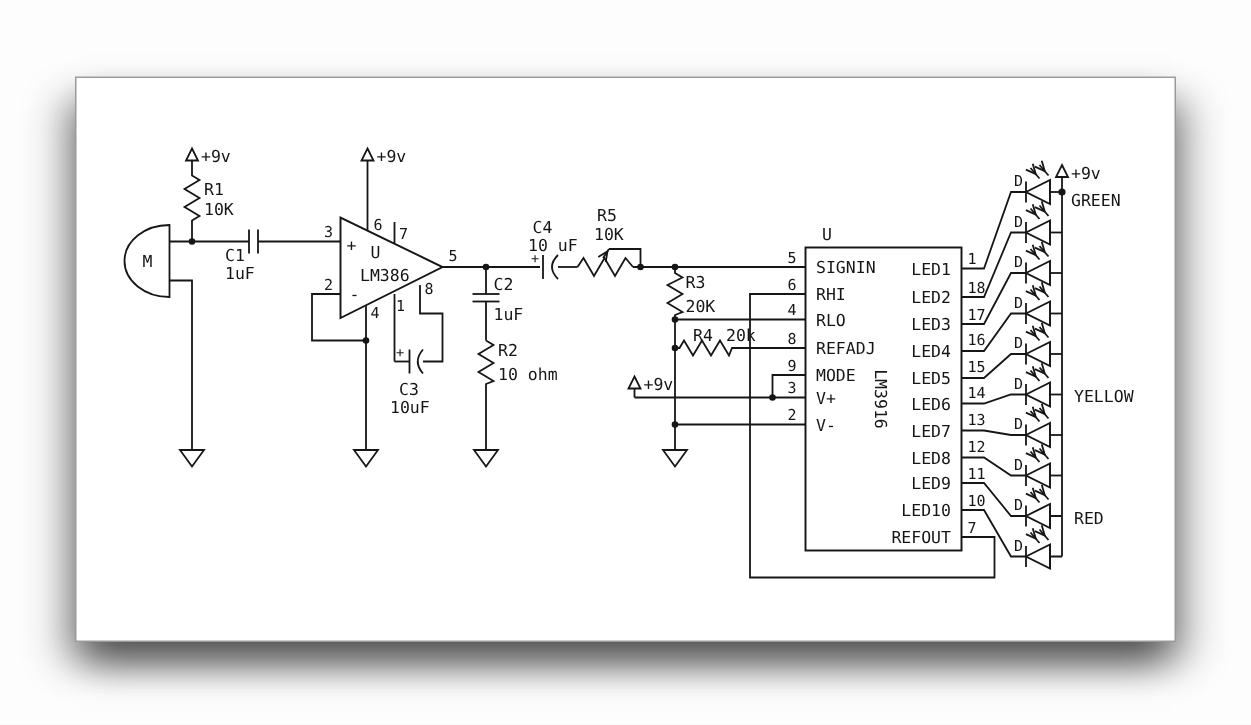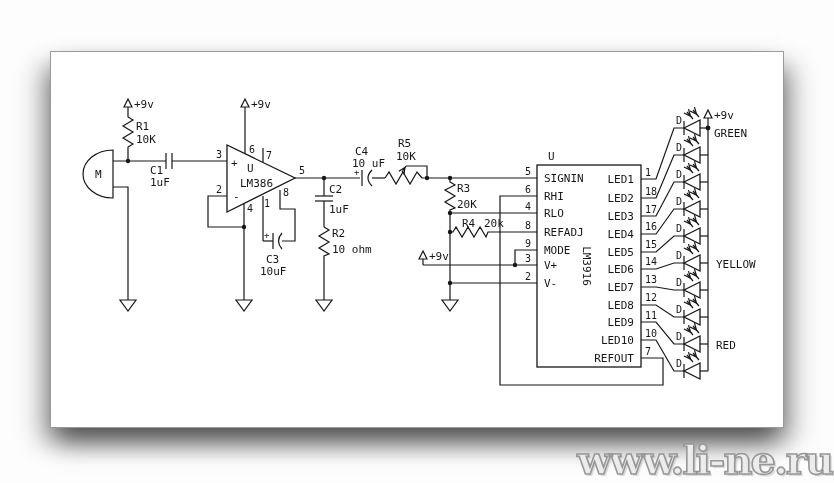--- a/index.html
+++ b/index.html
@@ -309,14 +309,13 @@
         <line class="w" x1="684" y1="364" x2="684" y2="378"></line>
           <path class="box" d="M684,371 L700,363 L700,379 Z"></path>
         <line class="w" x1="700" y1="371" x2="708" y2="371"></line>
         <line class="w" x1="693" y1="362" x2="687" y2="355" marker-end="url(#ah)"></line>
         <line class="w" x1="699" y1="360" x2="693" y2="353" marker-end="url(#ah)"></line>
         <text class="pn" text-anchor="end" x="682" y="367">D</text>
       </g>
     </g>
   </svg>
 
-  <div id="watermark">www.li-ne.ru</div>
 </div>
 
 </body></html>

